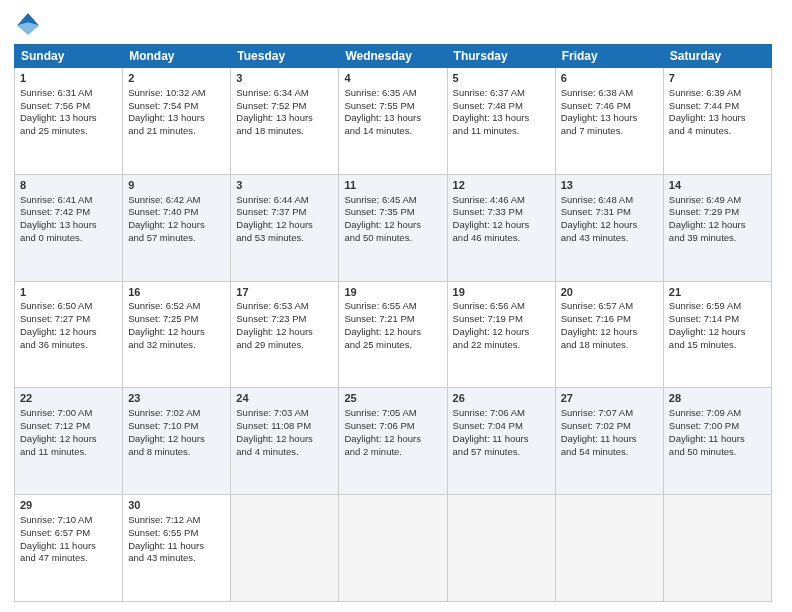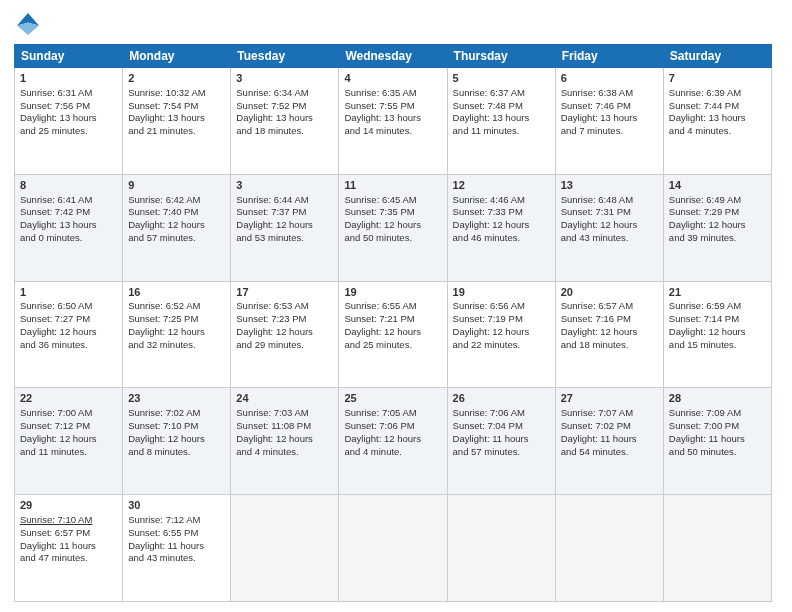--- a/index.html
+++ b/index.html
@@ -299,21 +299,21 @@
             <span style="display: block;">Sunrise: 7:03 AM</span>
             <span style="display: block;">Sunset: 11:08 PM</span>
             <span style="display: block;">Daylight: 12 hours</span>
             <span style="display: block;">and 4 minutes.</span>
           </td>
           <td>
             <span class="day-num">25</span>
             <span style="display: block;">Sunrise: 7:05 AM</span>
             <span style="display: block;">Sunset: 7:06 PM</span>
             <span style="display: block;">Daylight: 12 hours</span>
-            <span style="display: block;">and 4 minute.</span>
+            <span style="display: block;">and 2 minute.</span>
           </td>
           <td>
             <span class="day-num">26</span>
             <span style="display: block;">Sunrise: 7:06 AM</span>
             <span style="display: block;">Sunset: 7:04 PM</span>
             <span style="display: block;">Daylight: 11 hours</span>
             <span style="display: block;">and 57 minutes.</span>
           </td>
           <td>
             <span class="day-num">27</span>
@@ -326,21 +326,21 @@
             <span class="day-num">28</span>
             <span style="display: block;">Sunrise: 7:09 AM</span>
             <span style="display: block;">Sunset: 7:00 PM</span>
             <span style="display: block;">Daylight: 11 hours</span>
             <span style="display: block;">and 50 minutes.</span>
           </td>
         </tr>
         <tr>
           <td>
             <span class="day-num">29</span>
-            <span style="display: block; text-decoration: underline;">Sunrise: 7:10 AM</span>
+            <span style="display: block;">Sunrise: 7:10 AM</span>
             <span style="display: block;">Sunset: 6:57 PM</span>
             <span style="display: block;">Daylight: 11 hours</span>
             <span style="display: block;">and 47 minutes.</span>
           </td>
           <td>
             <span class="day-num">30</span>
             <span style="display: block;">Sunrise: 7:12 AM</span>
             <span style="display: block;">Sunset: 6:55 PM</span>
             <span style="display: block;">Daylight: 11 hours</span>
             <span style="display: block;">and 43 minutes.</span>

